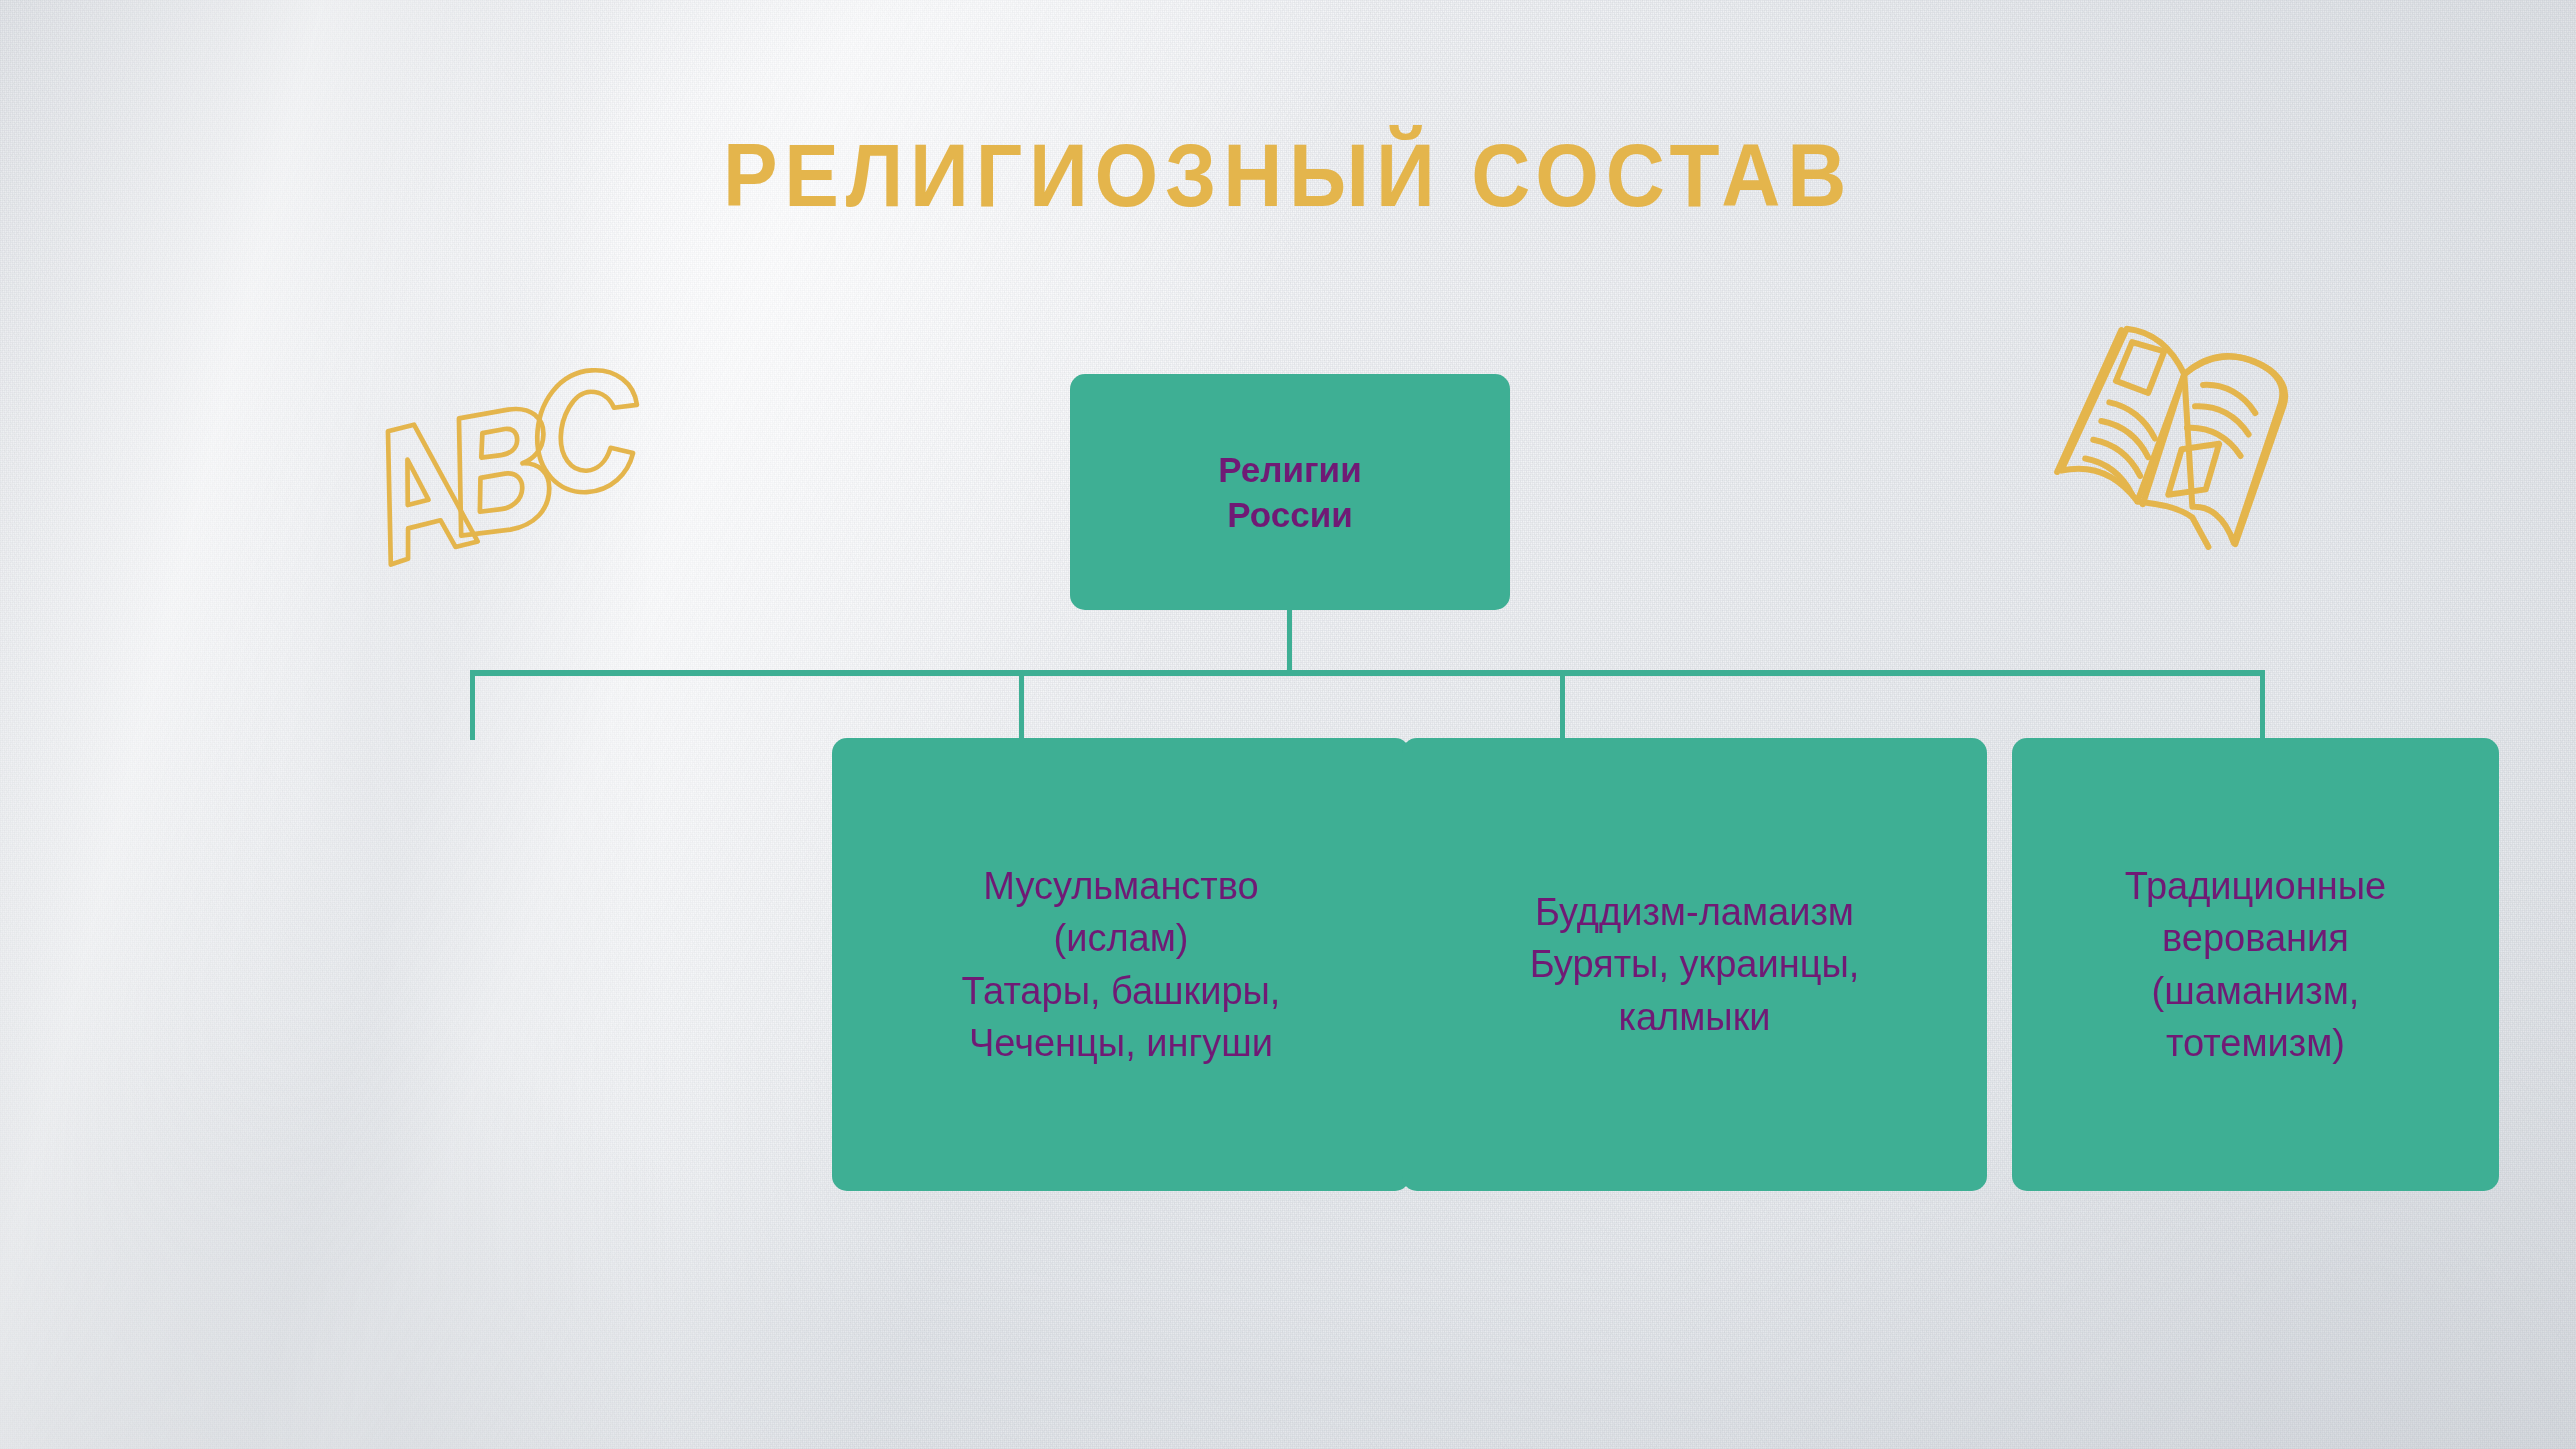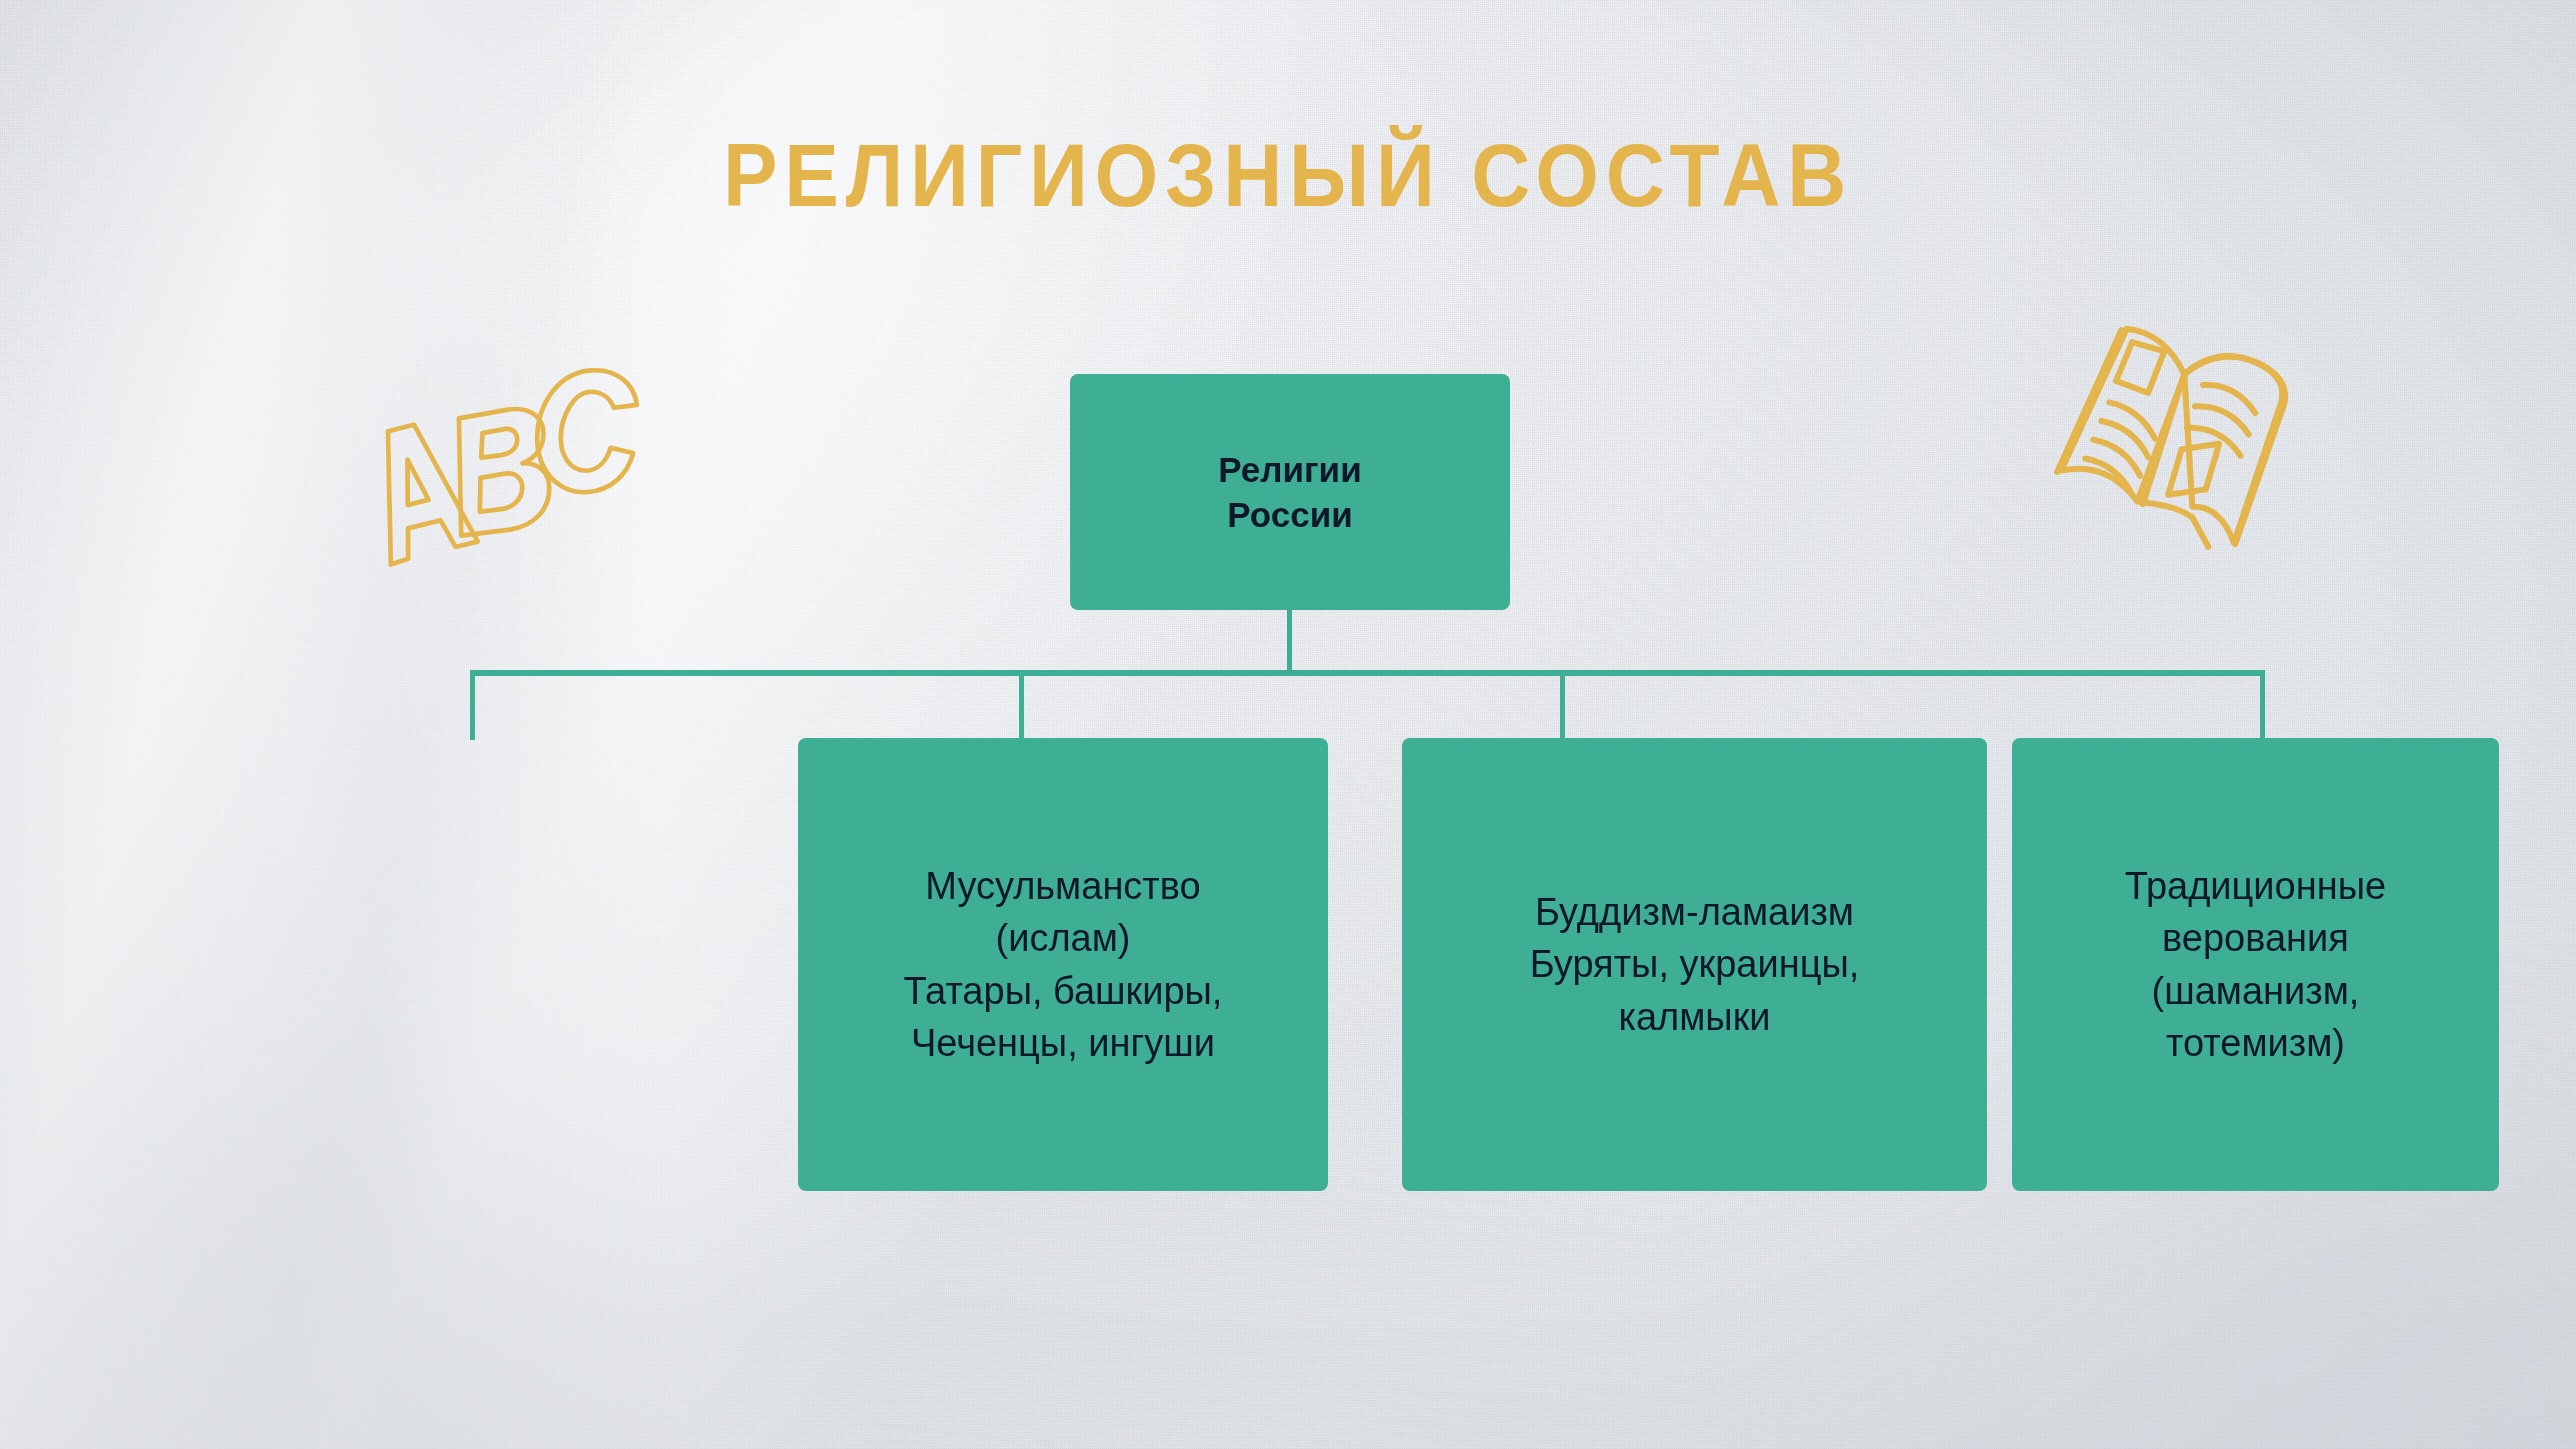--- a/index.html
+++ b/index.html
@@ -76,47 +76,47 @@
   #conn-bar       { left: 470px;  top: 670px;  width: 1795px; height: 6px;   }
   #conn-drop-1    { left: 470px;  top: 673px; width: 4.7px;    height: 67px; }
   #conn-drop-2    { left: 1019px; top: 673px; width: 4.7px;    height: 67px; }
   #conn-drop-3    { left: 1560px; top: 673px; width: 4.7px;    height: 67px; }
   #conn-drop-4    { left: 2260px; top: 673px; width: 4.7px;    height: 67px; }
 
   
   .node {
     position: absolute;
     background: #3eaf94;
-    border-radius: 8px;
+    border-radius: 15px;
     display: flex;
     align-items: center;
     justify-content: center;
     text-align: center;
-    color: #0f172a;
+    color: #701a75;
     box-sizing: border-box;
   }
   .node .node-text { white-space: pre-line; }
 
   #node-root {
     left: 1070px; top: 374px;
     width: 440px; height: 236px;
     font-size: 35px;
     font-weight: 700;
     line-height: 1.30;
   }
   .node-child {
     top: 738px;
     height: 453px;
     font-size: 38px;
     font-weight: 400;
     line-height: 1.38;
     padding: 6.7px 12px;
   }
   #node-child-1 { left: 77px;  width: 683px; }
-  #node-child-2 { left: 798px; width: 530px;  }
+  #node-child-2 { left: 832px; width: 578px;  }
   #node-child-3 { left: 1402px; width: 585px;  }
   #node-child-4 { left: 2012px; width: 487px;  }
 
   
   #abc-icon {
     position: absolute;
     left: 335px; top: 349px;
     width: 315px; height: 235px;
     pointer-events: none;
   }

